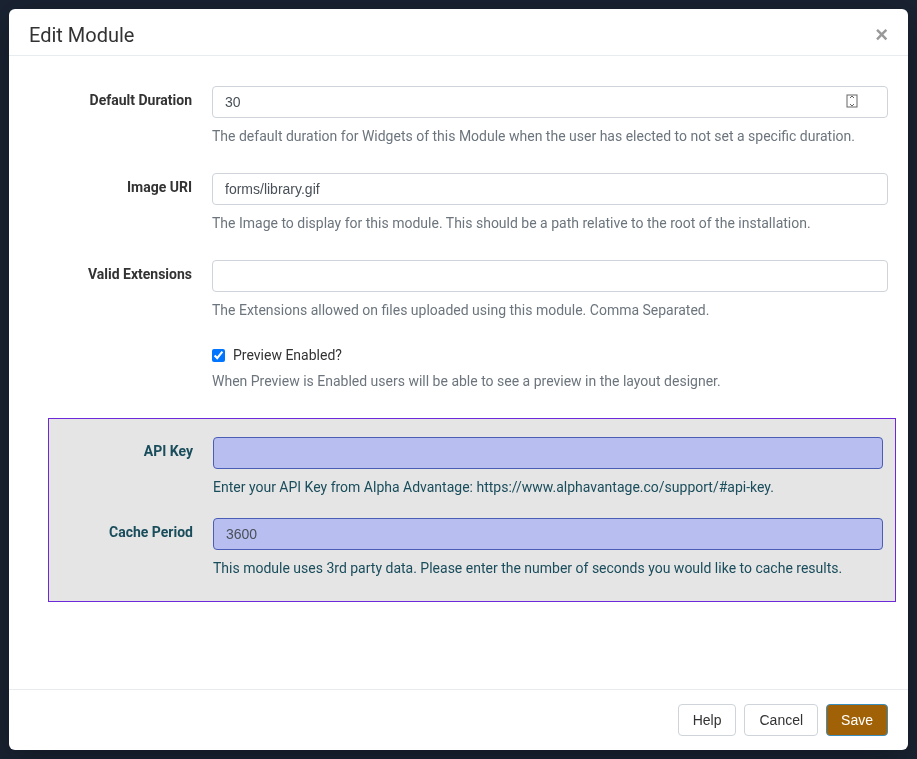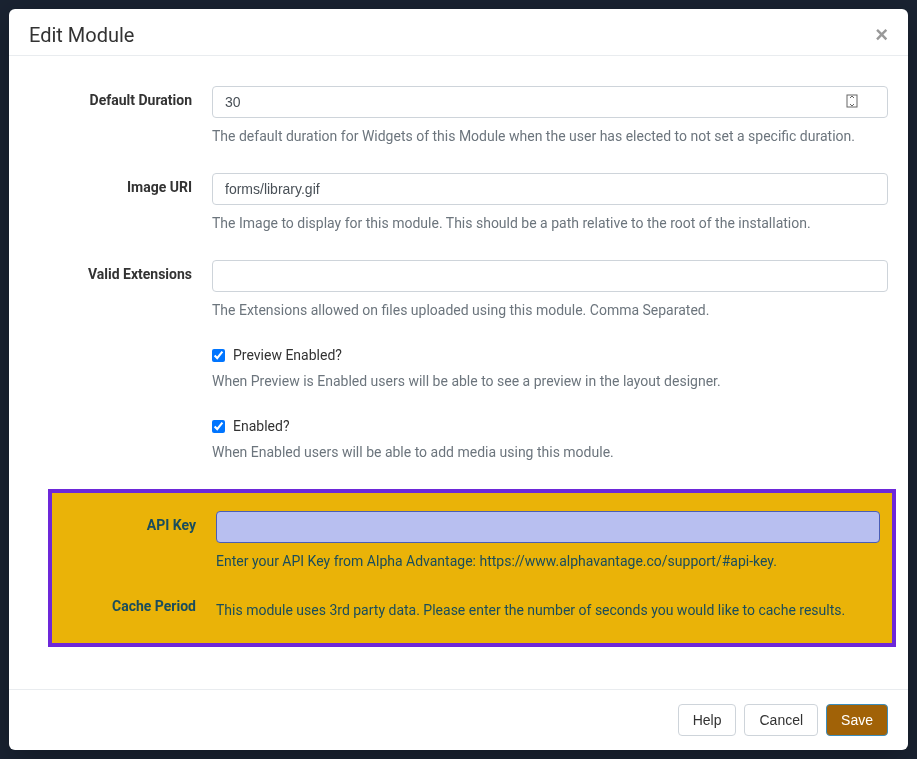--- a/index.html
+++ b/index.html
@@ -108,22 +108,22 @@
     }
     .checkbox-row input[type="checkbox"] {
       width: 13px;
       height: 13px;
     }
     .checkbox-label {
       font-size: 14px;
       color: #333;
     }
     .highlight-section {
-      background: #eab308;
-      border: 4px solid #6d28d9;
+      background: #e5e5e5;
+      border: 1px solid #6d28d9;
       padding: 18px 12px 22px 0;
       margin-left: -8px;
       margin-right: -8px;
     }
     .highlight-section .form-group {
       margin-bottom: 20px;
     }
     .highlight-section .form-group:last-child {
       margin-bottom: 0;
     }
@@ -219,42 +219,34 @@
     <div class="checkbox-group">
       <div class="checkbox-wrap">
         <div class="checkbox-row">
           <input type="checkbox" checked="" style="">
           <span class="checkbox-label">Preview Enabled?</span>
         </div>
         <div class="help-text">When Preview is Enabled users will be able to see a preview in the layout designer.</div>
       </div>
     </div>
 
-    <div class="checkbox-group">
-      <div class="checkbox-wrap">
-        <div class="checkbox-row">
-          <input type="checkbox" checked="" style="">
-          <span class="checkbox-label">Enabled?</span>
-        </div>
-        <div class="help-text">When Enabled users will be able to add media using this module.</div>
-      </div>
-    </div>
 
     <div class="highlight-section">
       <div class="form-group">
         <label class="form-label">API Key</label>
         <div class="form-control-wrap">
           <input type="text" class="form-control" value="" style="">
           <div class="help-text">Enter your API Key from Alpha Advantage: https://www.alphavantage.co/support/#api-key.</div>
         </div>
       </div>
 
       <div class="form-group">
         <label class="form-label">Cache Period</label>
         <div class="form-control-wrap">
+          <input type="text" class="form-control" value="3600" style="">
           <div class="help-text">This module uses 3rd party data. Please enter the number of seconds you would like to cache results.</div>
         </div>
       </div>
     </div>
 
   </div>
 
   <div class="modal-footer">
     <button class="btn btn-default">Help</button>
     <button class="btn btn-default">Cancel</button>

